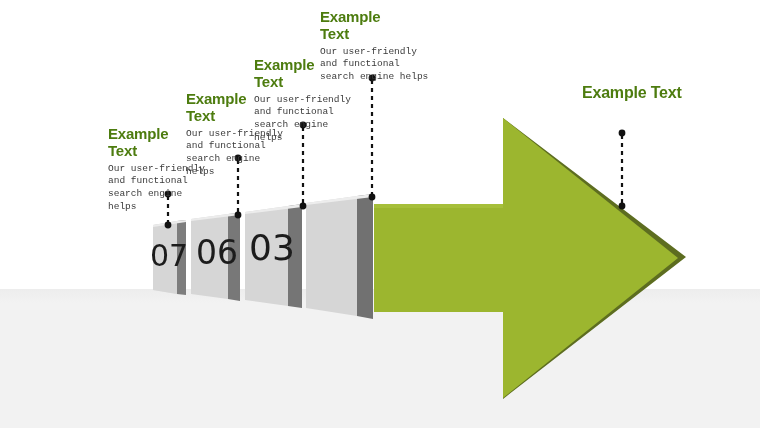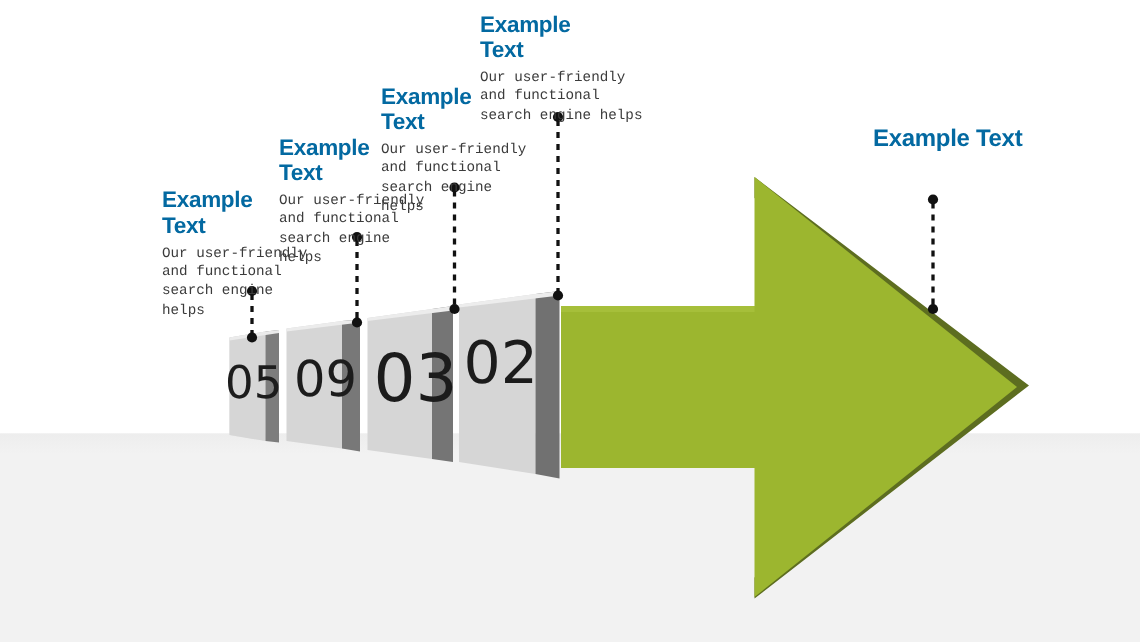--- a/index.html
+++ b/index.html
@@ -22,21 +22,21 @@
     background:linear-gradient(to bottom,#ededed,#f2f2f2);
   }
 
   
   #art{position:absolute;left:0;top:0;width:760px;height:428px;}
 
   
   .callout{position:absolute;}
   .callout .head{
     font-weight:bold;
-    color:#0369a1;
+    color:#4d7c0f;
     line-height:1.12;
     letter-spacing:-0.2px;
   }
   .callout .body{
     color:#3b3b3b;
     line-height:1.34;
     margin-top:3px;
     font-family:Liberation Mono, monospace;
   }
 
@@ -65,21 +65,21 @@
   .num{
     position:absolute;
     font-family:"DejaVu Sans", sans-serif;
     font-weight:400;
     color:#1c1c1c;
     letter-spacing:0px;
     user-select:none;
   }
   #n05{left:150px;top:238px;font-size:30px;}
   #n04{left:196px;top:233px;font-size:33px;}
-  #n03{left:249px;top:227px;font-size:44px;}
+  #n03{left:249px;top:227px;font-size:36px;}
   #n02{left:309px;top:220px;font-size:39px;}
   #n01{
     position:absolute;left:553px;top:228px;
     font-family:"DejaVu Sans", sans-serif;
     font-size:52px;font-weight:300;
     color:#f4f4e9;letter-spacing:1px;
   }
 </style>
 </head>
 <body>
@@ -139,24 +139,23 @@
       <circle cx="238" cy="215" r="3.4"></circle>
       <circle cx="303" cy="125" r="3.4"></circle>
       <circle cx="303" cy="206" r="3.4"></circle>
       <circle cx="372" cy="78" r="3.4"></circle>
       <circle cx="372" cy="197" r="3.4"></circle>
       <circle cx="622" cy="133" r="3.4"></circle>
       <circle cx="622" cy="206" r="3.4"></circle>
     </g>
   </svg>
 
-  <div class="num" id="n05">05</div>
-  <div class="num" id="n04">09</div>
+  <div class="num" id="n05">07</div>
+  <div class="num" id="n04">06</div>
   <div class="num" id="n03">03</div>
-  <div class="num" id="n02">02</div>
 
   <div class="callout" id="co5">
     <div class="head">Example</div>
     <div class="head">Text</div>
     <div class="body">Our user-friendly and functional search engine helps</div>
   </div>
 
   <div class="callout" id="co4">
     <div class="head">Example</div>
     <div class="head">Text</div>

